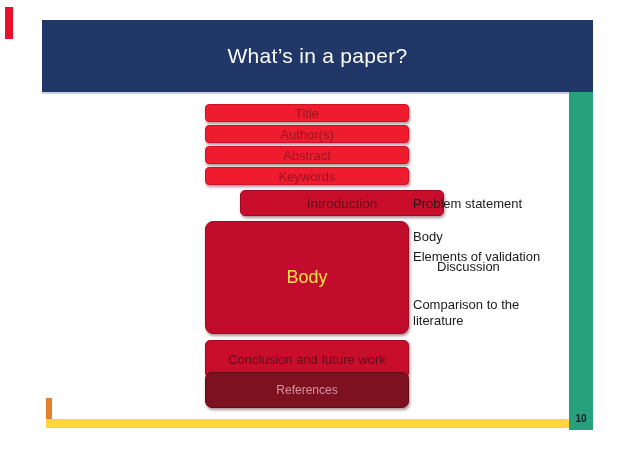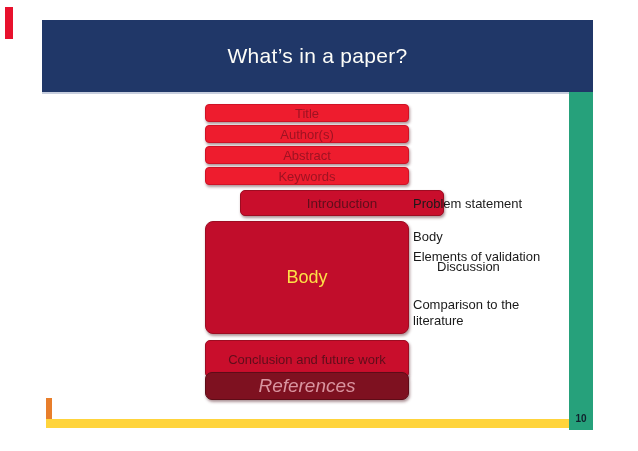--- a/index.html
+++ b/index.html
@@ -60,22 +60,22 @@
   }
   .box-body{
     top:221px;height:113px;background:#C10D2B;border:1px solid #9d0c22;
     border-radius:8px;color:#fde047;font-size:18px;
   }
   .box-conclusion{
     top:340px;height:38px;background:#C90E2C;border:1px solid #9d0c22;
     border-radius:5px;color:#5F0E1B;font-size:13px;
   }
   .box-references{
-    top:372px;height:28px;background:#7E1120;border:1px solid #5e0c17;
-    border-radius:7px;color:#D9949F;font-size:19px;font-style:italic;
+    top:372px;height:36px;background:#7E1120;border:1px solid #5e0c17;
+    border-radius:7px;color:#D9949F;font-size:12px;
   }
   
   .annotation{
     position:absolute;left:413px;width:130px;
     color:#1a1a1a;font-size:13px;line-height:15.5px;
   }
   .ann-0{top:196px;}
   .ann-1{top:229px;}
   .ann-2{top:249px;}
   .ann-3{top:259px;padding-left:24px;}

